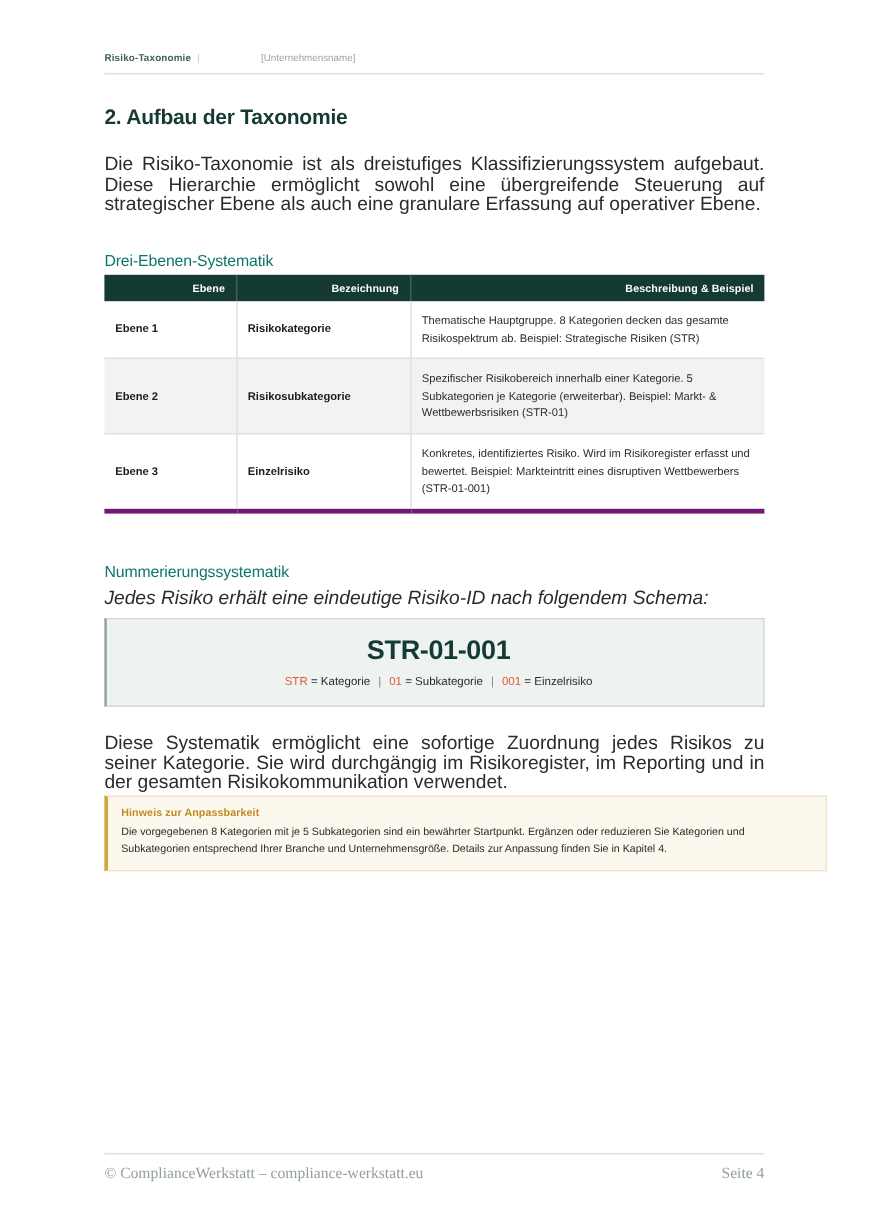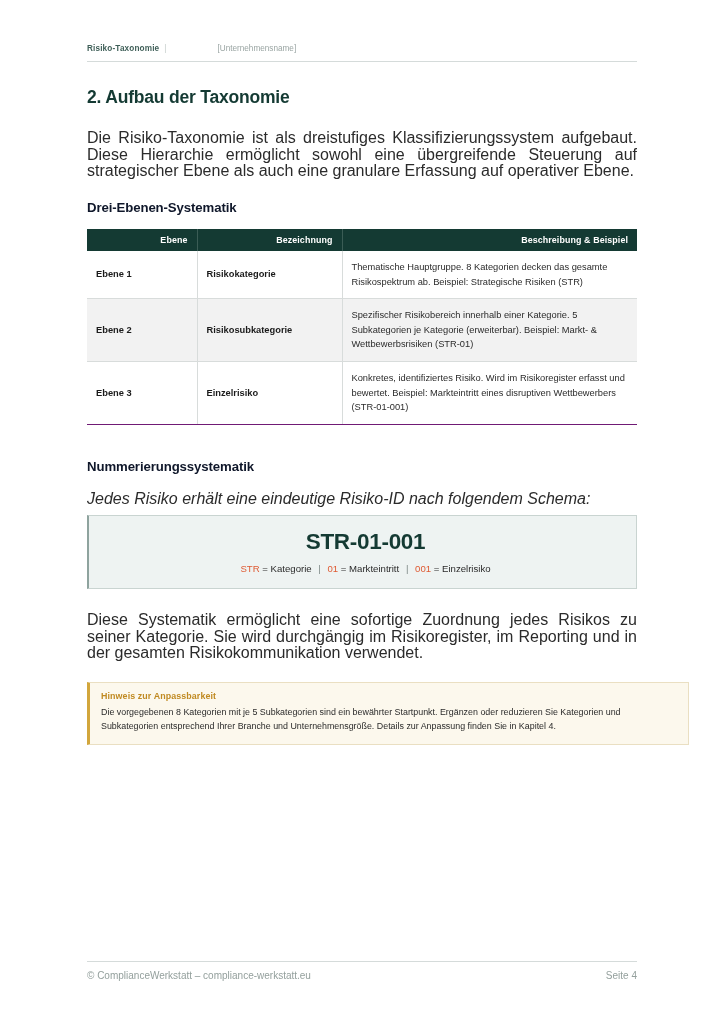--- a/index.html
+++ b/index.html
@@ -62,23 +62,24 @@
     top: 87px;
     font-size: 17.5px;
     font-weight: bold;
     color: #143a33;
     letter-spacing: -0.2px;
   }
   .h2 {
     position: absolute;
     left: 87px;
     font-size: 13.2px;
-    font-weight: bold;
-    color: #0f172a;
+    font-weight: normal;
+    color: #0f766e;
     letter-spacing: -0.1px;
+    margin-top: 10px;
   }
   .h2.sys { top: 200px; }
   .h2.num { top: 459px; }
 
   
   .para {
     position: absolute;
     left: 87px;
     width: 550px;
     font-size: 16px;
@@ -122,21 +123,21 @@
     line-height: 14.6px;
     color: #2b2b2b;
   }
   .lvl-table tbody td:last-child { border-right: none; }
   .lvl-table tbody tr.alt td { background: #f2f2f2; }
   .lvl-table tbody td.k1,
   .lvl-table tbody td.k2 {
     font-weight: bold;
     color: #1b1b1b;
   }
-  .lvl-table tbody tr:last-child td { border-bottom: 1px solid #701a75; }
+  .lvl-table tbody tr:last-child td { border-bottom: 4px solid #701a75; }
 
   
   .idbox {
     position: absolute;
     left: 87px;
     top: 515px;
     width: 550px;
     box-sizing: border-box;
     background: #eef3f2;
     border: 1px solid #c9d4d1;
@@ -163,21 +164,21 @@
   }
   .idbox .legend .bar {
     color: #7d8886;
     padding: 0 4px;
   }
 
   
   .hint {
     position: absolute;
     left: 87px;
-    top: 682px;
+    top: 663px;
     width: 602px;
     box-sizing: border-box;
     background: #fcf8ed;
     border: 1px solid #eadfc2;
     border-left: 3px solid #d2a63c;
     padding: 8px 11px 10px 11px;
   }
   .hint .hint-title {
     font-size: 8.9px;
     font-weight: bold;
@@ -198,25 +199,26 @@
     top: 961px;
     width: 550px;
     height: 1px;
     background: #d5dbda;
   }
   .footer {
     position: absolute;
     left: 87px;
     top: 970px;
     width: 550px;
-    font-size: 10px;
+    font-size: 13px;
     color: #94a09d;
     display: flex;
     justify-content: space-between;
     align-items: flex-end;
+    font-family: Liberation Serif, serif;
   }
 </style>
 </head>
 <body>
 
 <div class="page">
 
   <div class="doc-header">
     <span class="hdr-title">Risiko-Taxonomie</span><span class="hdr-sep">|</span><span class="hdr-company">[Unternehmensname]</span>
   </div>
@@ -263,21 +265,21 @@
   <div class="h2 num">Nummerierungssystematik</div>
   <div class="para lead">Jedes Risiko erhält eine eindeutige Risiko-ID nach folgendem Schema:</div>
 
   <div class="idbox">
     <div class="code">STR-01-001</div>
     <div class="legend">
       <span class="part">STR</span>
       <span>= Kategorie</span>
       <span class="bar">|</span>
       <span class="part">01</span>
-      <span>= Markteintritt</span>
+      <span>= Subkategorie</span>
       <span class="bar">|</span>
       <span class="part">001</span>
       <span>= Einzelrisiko</span>
     </div>
   </div>
 
   <div class="para after">Diese Systematik ermöglicht eine sofortige Zuordnung jedes Risikos zu seiner Kategorie. Sie wird durchgängig im Risikoregister, im Reporting und in der gesamten Risikokommunikation verwendet.</div>
 
   <div class="hint">
     <div class="hint-title">Hinweis zur Anpassbarkeit</div>

